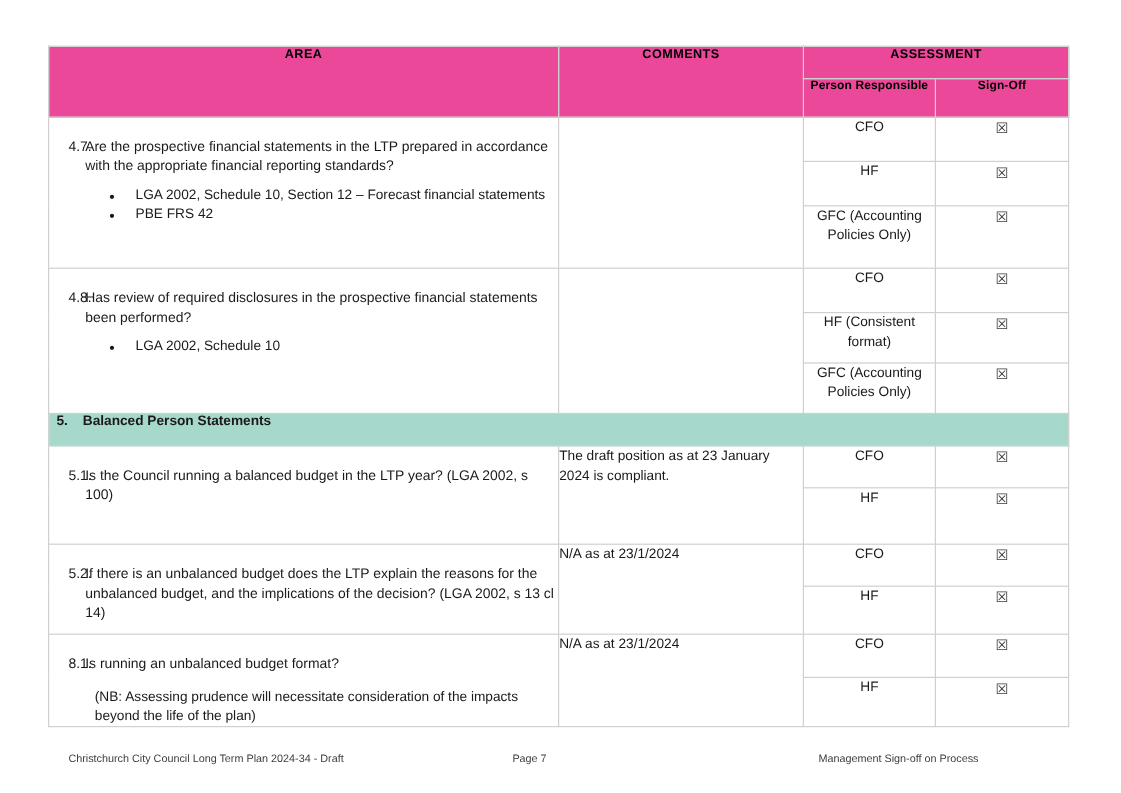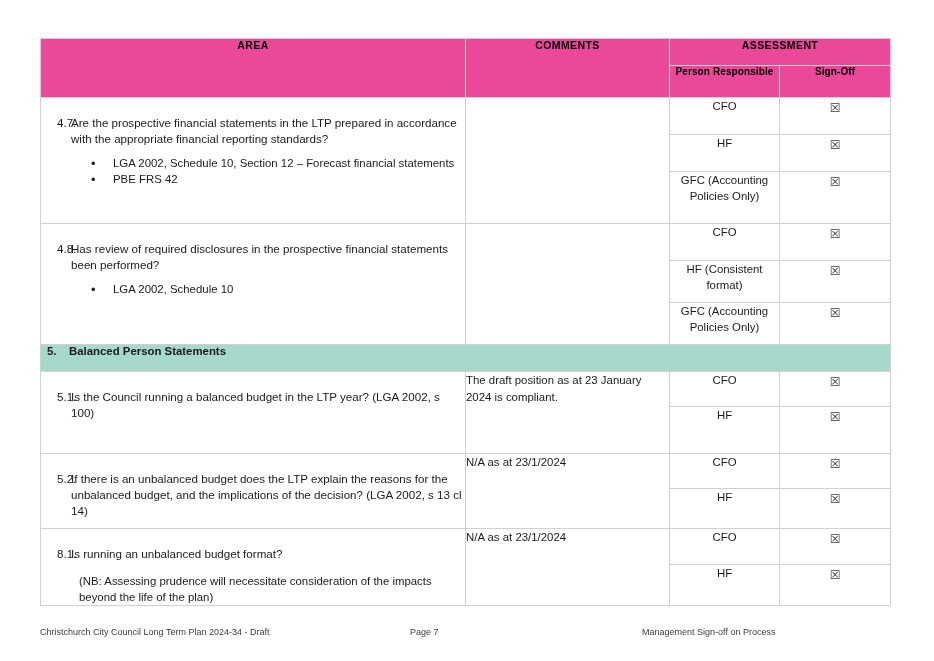--- a/index.html
+++ b/index.html
@@ -135,29 +135,29 @@
     align-items: center;
     font-weight: bold;
     font-size: 11.4px;
     padding-left: 6px;
   }
   .section-num { width: 22px; flex: 0 0 auto; }
 
   
   .footer {
     position: absolute;
-    left: 40px;
+    left: 57px;
     top: 627px;
     width: 850px;
     font-size: 9px;
     color: #3d3d3d;
     display: flex;
   }
   .f-left   { width: 370px; }
-  .f-center { width: 232px; }
+  .f-center { width: 255px; }
   .f-right  { flex: 1; }
 </style>
 </head>
 <body>
 
 <div class="page">
   <table class="checklist">
     <colgroup>
       <col class="c-area">
         <col class="c-comm">

